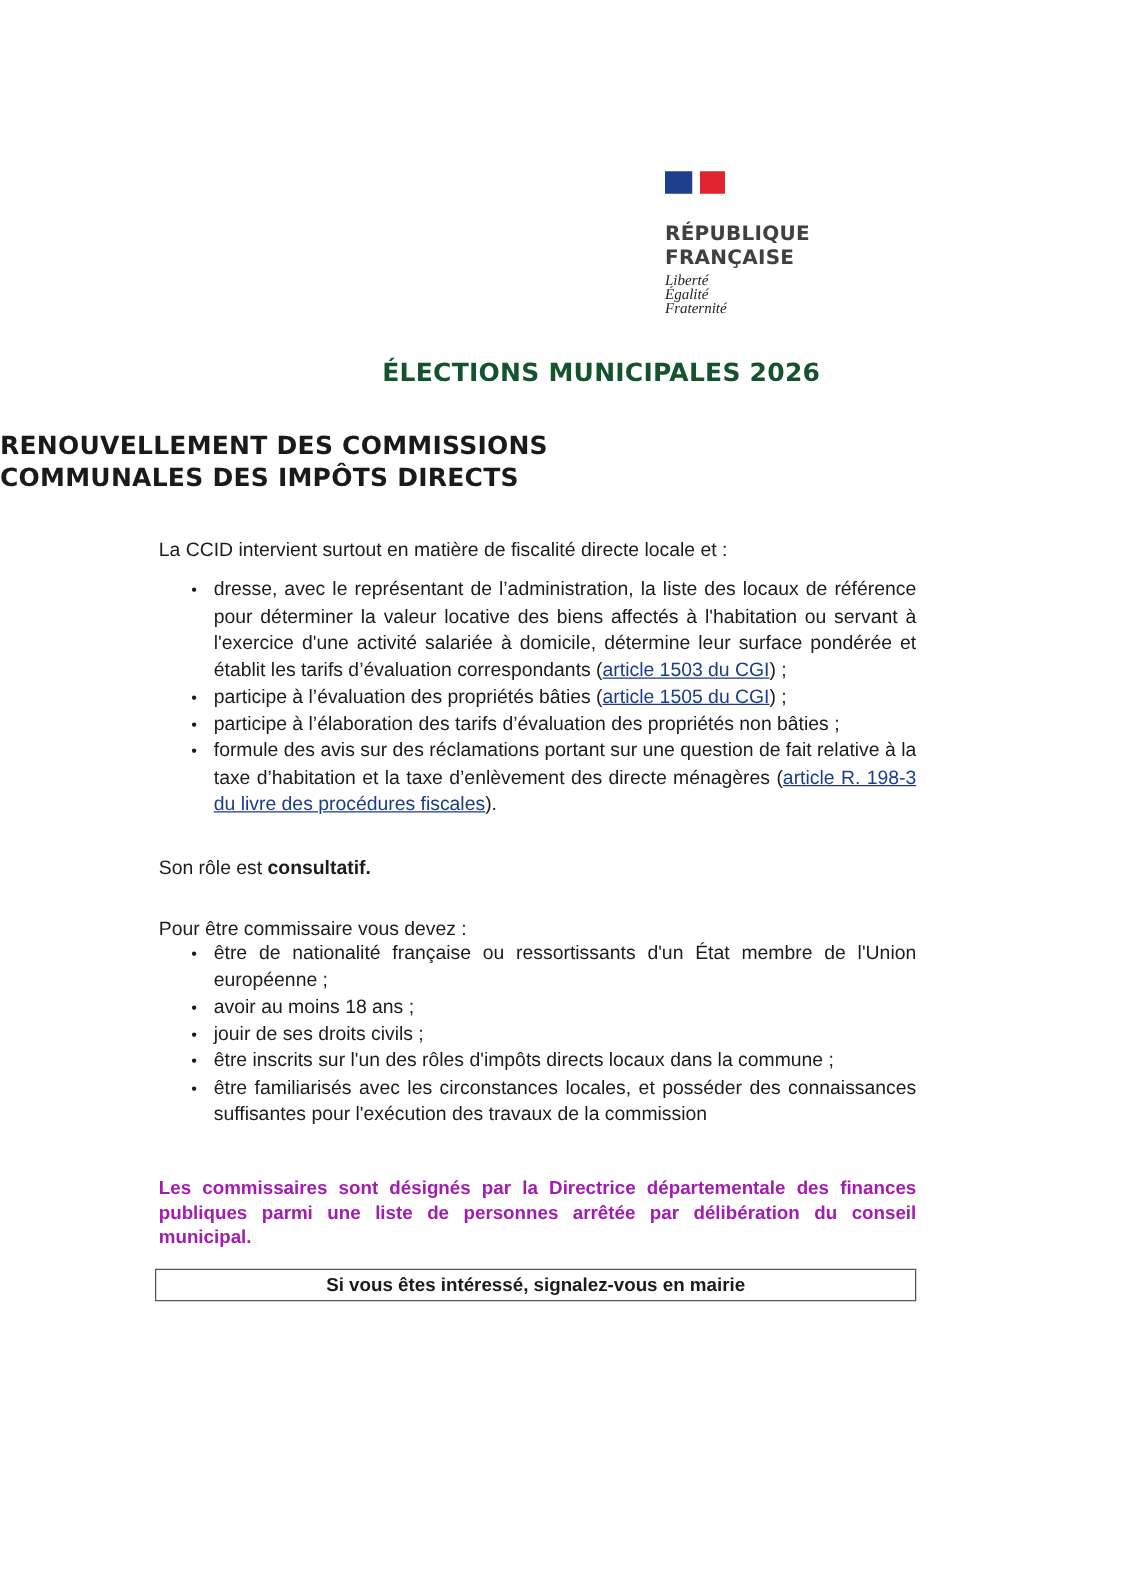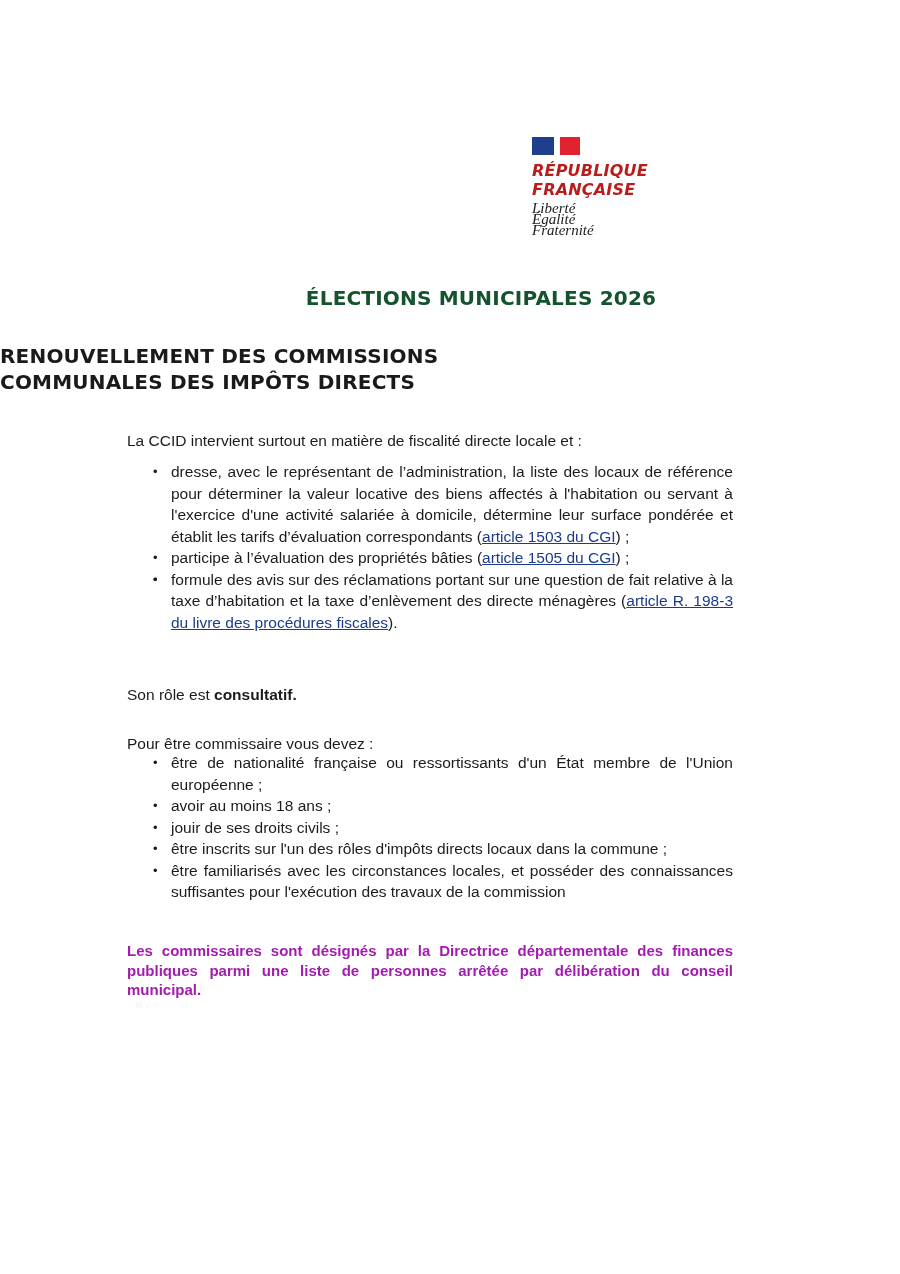--- a/index.html
+++ b/index.html
@@ -13,24 +13,24 @@
   .fp-text { position: absolute; left: 0; top: 64px; width: 170px; text-align: center;
              font-family: "Liberation Serif", "DejaVu Serif", serif; font-size: 15.5px;
              letter-spacing: 0.3px; color: #1f2a38; }
 
   
   .rf { position: absolute; left: 532px; top: 137px; width: 160px; }
   .rf-flag { width: 48px; height: 18px; display: flex; }
   .rf-flag .b { width: 22px; height: 18px; background: #1f3e8c; }
   .rf-flag .w { width: 6px; height: 18px; background: #fff; }
   .rf-flag .r { width: 20px; height: 18px; background: #e1232f; }
-  .rf-title { margin-top: 6px; font-family: "DejaVu Sans", sans-serif; font-weight: bold;
-              font-size: 16px; line-height: 19px; color: #b91c1c; letter-spacing: 0.2px; font-style: italic; }
+  .rf-title { margin-top: 22px; font-family: "DejaVu Sans", sans-serif; font-weight: bold;
+              font-size: 16px; line-height: 19px; color: #404040; letter-spacing: 0.2px; }
   .rf-motto { margin-top: 4px; font-family: "Liberation Serif", serif; font-style: italic;
-              font-size: 15px; line-height: 11px; color: #222; }
+              font-size: 12px; line-height: 11px; color: #222; }
 
   
   .title1 { position: absolute; left: 0; width: 900px; top: 286px; text-align: center;
             font-weight: bold; font-size: 20px; letter-spacing: 0.2px; color: #14532d; padding-left: 31px; }
   .title2 { position: absolute; left: 0; width: 900px; top: 343px; 
             font-weight: bold; font-size: 20px; line-height: 26px; letter-spacing: 0.2px; color: #1a1a1a; }
 
   
   .body { position: absolute; left: 127px; width: 606px;
           font-family: "Liberation Sans", sans-serif; font-size: 15.5px; line-height: 21.5px; color: #1c1c1c; }
@@ -87,20 +87,21 @@
     <li>
       <span class="dot">•</span>
       <span>dresse, avec le représentant de l’administration, la liste des locaux de référence pour déterminer la valeur locative des biens affectés à l'habitation ou servant à l'exercice d'une activité salariée à domicile, détermine leur surface pondérée et établit les tarifs d’évaluation correspondants (</span><a class="lnk">article 1503 du CGI</a><span>) ;</span>
     </li>
     <li>
       <span class="dot">•</span>
       <span>participe à l’évaluation des propriétés bâties (</span><a class="lnk">article 1505 du CGI</a><span>) ;</span>
     </li>
     <li>
       <span class="dot">•</span>
+      <span>participe à l’élaboration des tarifs d’évaluation des propriétés non bâties ;</span>
     </li>
     <li>
       <span class="dot">•</span>
       <span>formule des avis sur des réclamations portant sur une question de fait relative à la taxe d’habitation et la taxe d’enlèvement des directe ménagères (</span><a class="lnk">article R. 198-3 du livre des procédures fiscales</a><span>).</span>
     </li>
   </ul>
 
   <div class="body role">
     <span>Son rôle est </span><span class="bold">consultatif.</span>
   </div>
@@ -109,13 +110,16 @@
   <ul class="body bul list2" style="margin-top:0;">
     <li><span class="dot">•</span><span>être de nationalité française ou ressortissants d'un État membre de l'Union européenne ;</span></li>
     <li><span class="dot">•</span><span>avoir au moins 18 ans ;</span></li>
     <li><span class="dot">•</span><span>jouir de ses droits civils ;</span></li>
     <li><span class="dot">•</span><span>être inscrits sur l'un des rôles d'impôts directs locaux dans la commune ;</span></li>
     <li><span class="dot">•</span><span>être familiarisés avec les circonstances locales, et posséder des connaissances suffisantes pour l'exécution des travaux de la commission</span></li>
   </ul>
 
   <div class="designation">Les commissaires sont désignés par la Directrice départementale des finances publiques parmi une liste de personnes arrêtée par délibération du conseil municipal.</div>
 
+  <div class="cta-box">
+    <span>Si vous êtes intéressé, signalez-vous en mairie</span>
+  </div>
 </div>
 
 </body></html>

